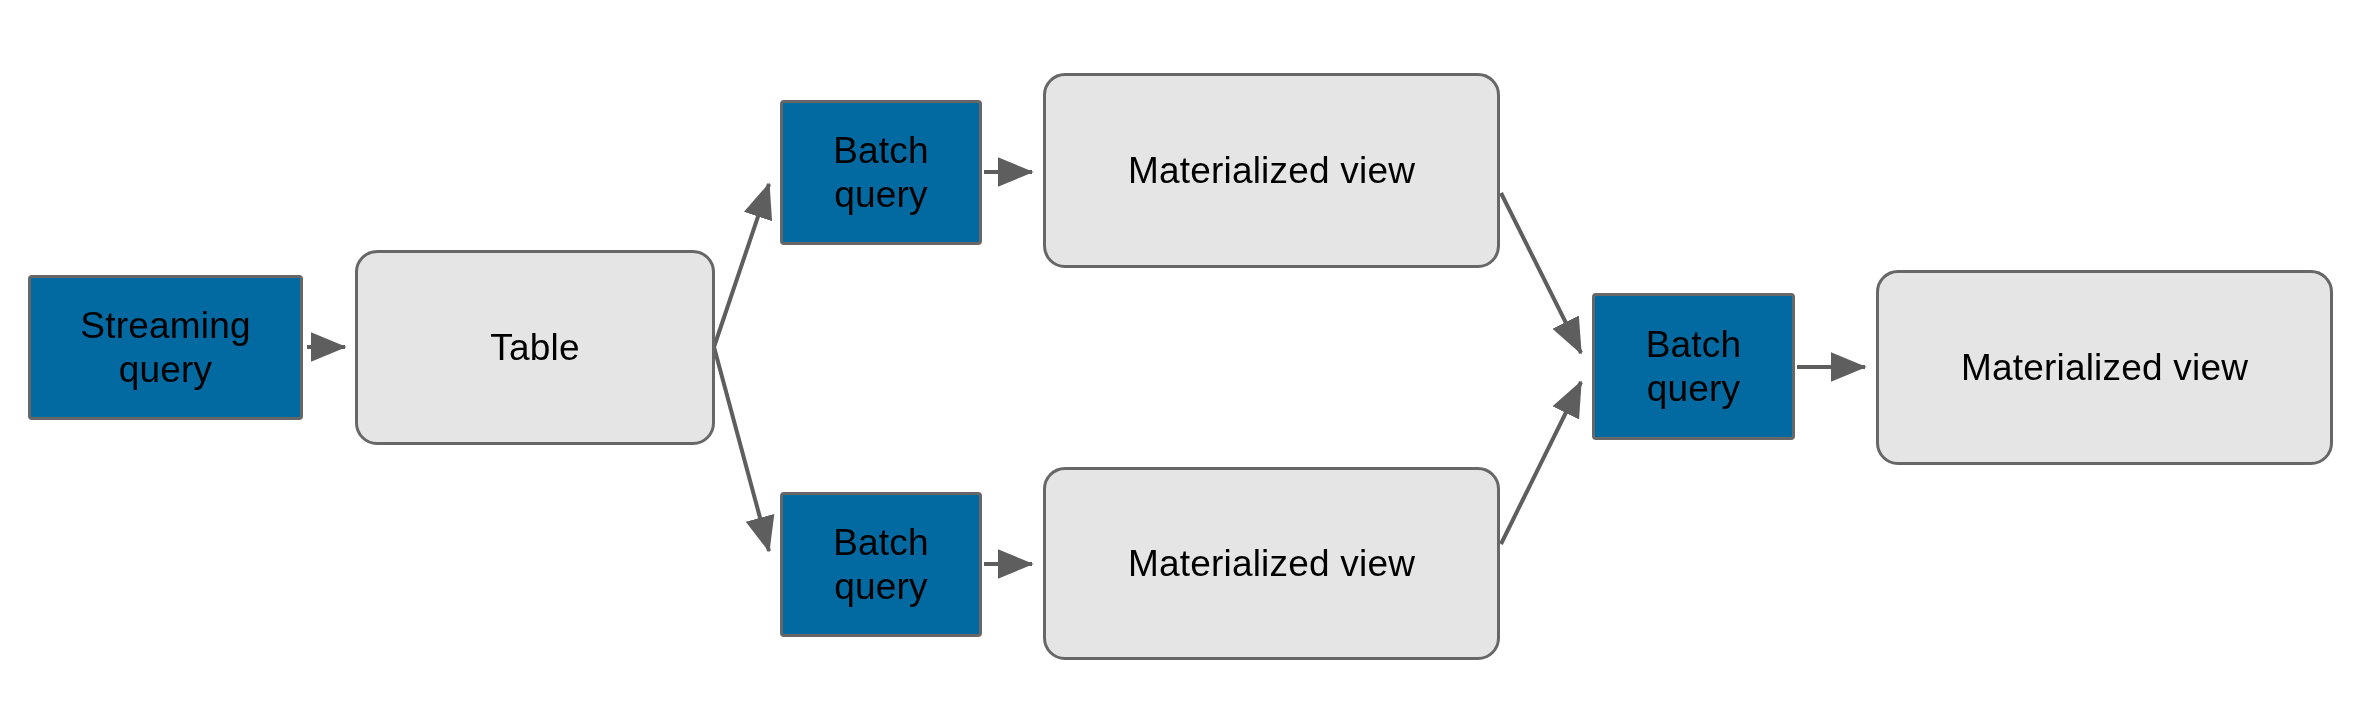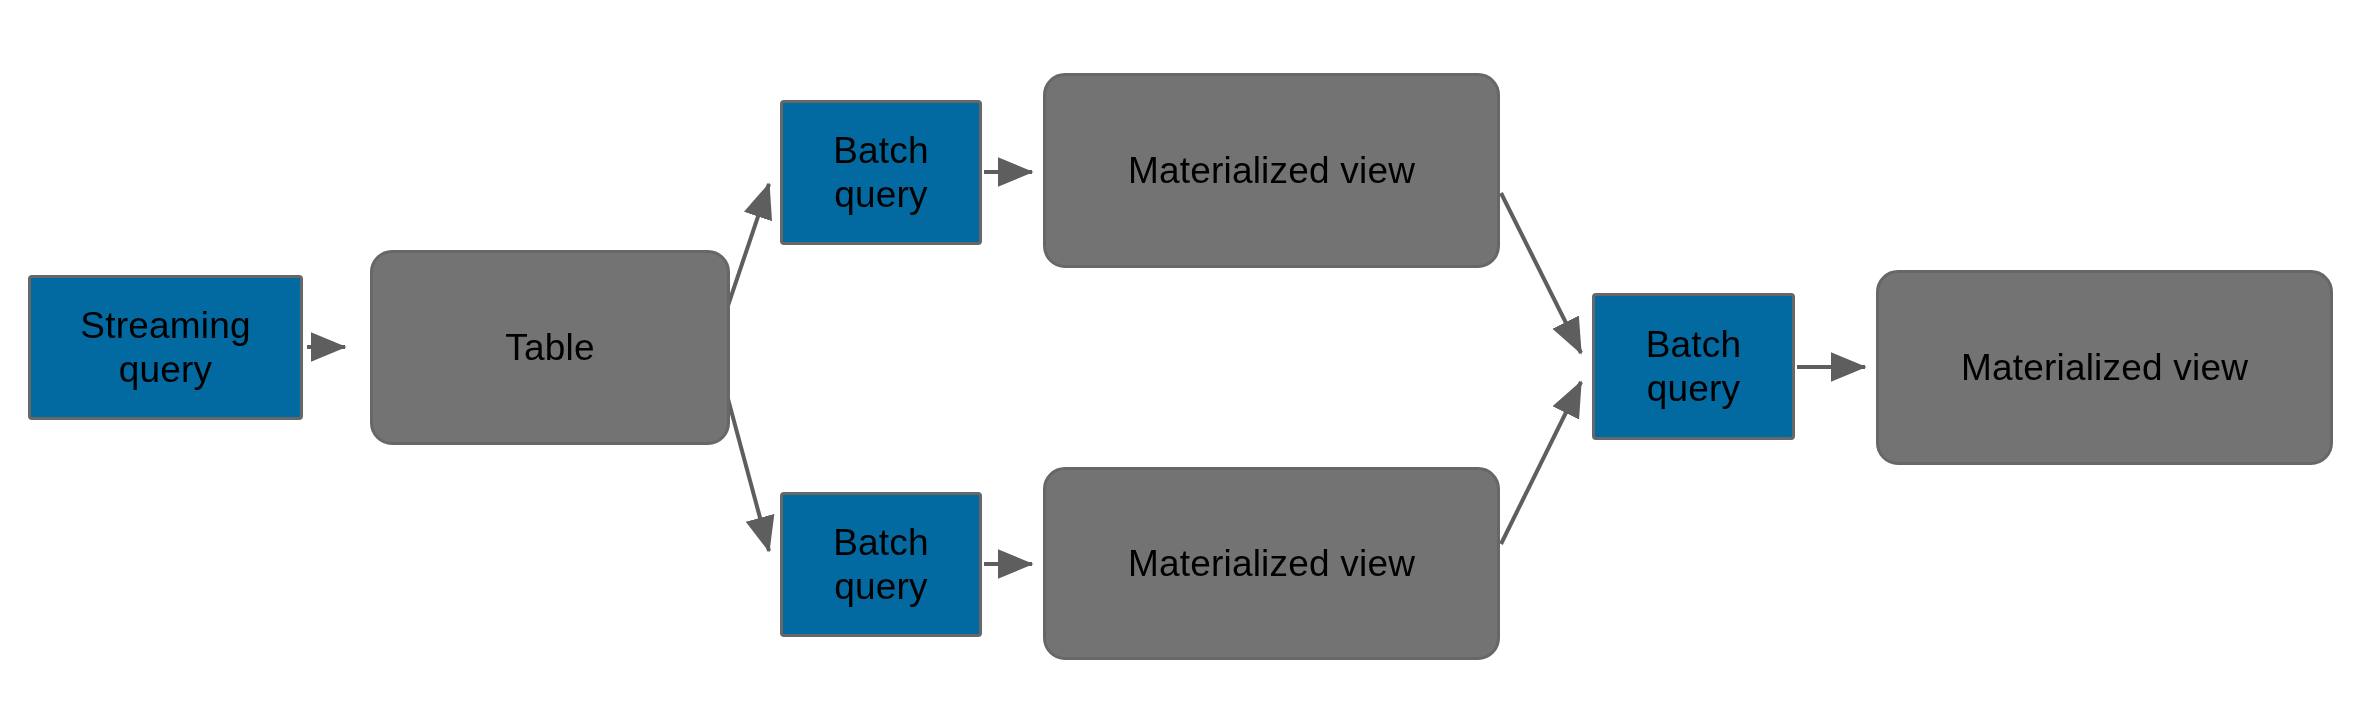--- a/index.html
+++ b/index.html
@@ -41,21 +41,21 @@
     border-style: solid;
     border-width: 3px;
     white-space: pre-line;
   }
   .node-process {
     background: #0369a1;
     border-color: #676767;
     border-radius: 4px;
   }
   .node-store {
-    background: #737373;
+    background: #e5e5e5;
     border-color: #676767;
     border-radius: 22px;
   }
   .node-label {
     display: block;
     padding: 0 10px;
   }
 </style>
 </head>
 <body>
@@ -84,21 +84,21 @@
     <path d="M 1501 544 L 1581 382" fill="none" stroke="#5e5e5e" stroke-width="4" marker-end="url(#arrowhead)"></path>
 
     <path d="M 1797 367 L 1865 367" fill="none" stroke="#5e5e5e" stroke-width="4" marker-end="url(#arrowhead)"></path>
   </svg>
 
   <div class="node node-process" style="left:28px; top:275px; width:275px; height:145px;">
     <span class="node-label">Streaming
 query</span>
   </div>
 
-  <div class="node node-store" style="left:370px; top:250px; width:360px; height:195px;">
+  <div class="node node-store" style="left:355px; top:250px; width:360px; height:195px;">
     <span class="node-label">Table</span>
   </div>
 
   <div class="node node-process" style="left:780px; top:100px; width:202px; height:145px;">
     <span class="node-label">Batch
 query</span>
   </div>
 
   <div class="node node-store" style="left:1043px; top:73px; width:457px; height:195px;">
     <span class="node-label">Materialized view</span>

